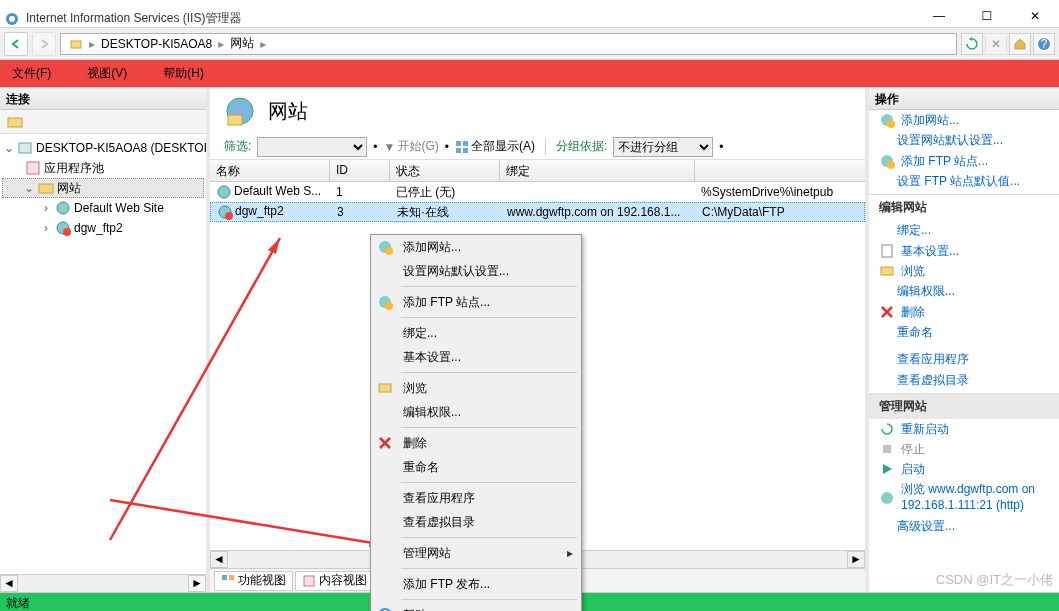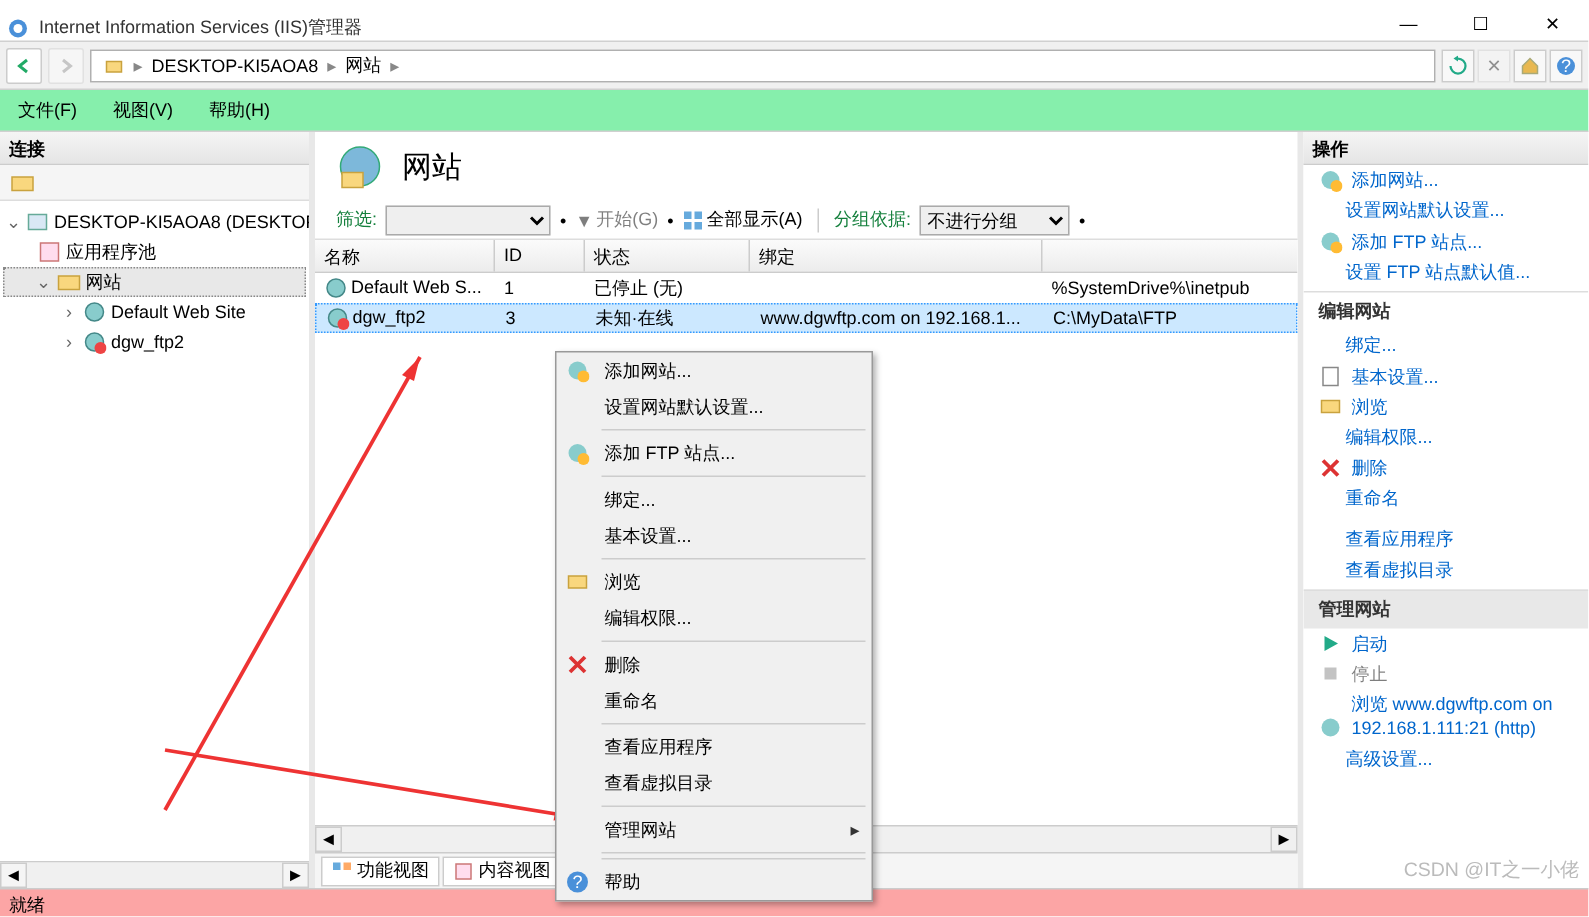--- a/index.html
+++ b/index.html
@@ -12,21 +12,21 @@
     .titlebar .win-btn { width: 40px; height: 22px; text-align: center; line-height: 22px; cursor: pointer; }
     
     .nav-bar { height: 32px; background: #f0f0f0; display: flex; align-items: center; padding: 0 4px; border-bottom: 1px solid #d0d0d0; gap: 4px; }
     .nav-btn { width: 24px; height: 24px; border: 1px solid #ccc; background: #fff; border-radius: 2px; display: flex; align-items: center; justify-content: center; cursor: pointer; }
     .breadcrumb { flex: 1; height: 22px; border: 1px solid #b0b0b0; background: #fff; display: flex; align-items: center; padding: 0 4px; }
     .breadcrumb .bc-item { padding: 0 4px; cursor: pointer; }
     .breadcrumb .bc-sep { color: #888; padding: 0 2px; }
     .nav-right { display: flex; gap: 2px; }
     .nav-right .tool { width: 22px; height: 22px; border: 1px solid #ccc; background: #f8f8f8; display: flex; align-items: center; justify-content: center; cursor: pointer; }
     
-    .menu-bar { height: 28px; background: #86efac; display: flex; align-items: center; padding: 0 8px; gap: 16px; border-bottom: 1px solid #d0d0d0; }
+    .menu-bar { height: 28px; background: #ef4444; display: flex; align-items: center; padding: 0 8px; gap: 28px; border-bottom: 1px solid #d0d0d0; }
     .menu-bar .menu-item { cursor: pointer; padding: 2px 4px; }
     
     .main-area { display: flex; height: 504px; }
     
     .left-panel { width: 210px; border-right: 4px solid #e8e8e8; display: flex; flex-direction: column; }
     .panel-header { height: 22px; background: linear-gradient(#f5f5f5, #e5e5e5); border-bottom: 1px solid #ccc; padding: 3px 6px; font-weight: bold; }
     .panel-toolbar { height: 24px; background: #f5f5f5; border-bottom: 1px solid #ddd; display: flex; align-items: center; padding: 0 4px; gap: 4px; }
     .tree { flex: 1; background: #fff; padding: 4px 2px; overflow: hidden; }
     .tree-node { display: flex; align-items: center; height: 20px; padding: 0 2px; cursor: pointer; white-space: nowrap; }
     .tree-node.selected { background: #e8e8e8; border: 1px dotted #888; }
@@ -62,21 +62,21 @@
     .bottom-tab { height: 20px; padding: 2px 6px; border: 1px solid #ccc; background: #fff; display: flex; align-items: center; gap: 3px; cursor: pointer; }
     
     .right-panel { width: 190px; display: flex; flex-direction: column; }
     .right-list { flex: 1; background: #fff; overflow-y: auto; }
     .right-item { display: flex; align-items: center; padding: 3px 10px; cursor: pointer; gap: 6px; height: 20px; }
     .right-item .ri-icon { width: 16px; height: 16px; display: flex; align-items: center; justify-content: center; flex-shrink: 0; }
     .right-item .link { color: #0066cc; }
     .right-section { padding: 4px 10px; font-weight: bold; color: #333; border-top: 1px solid #ddd; margin-top: 2px; }
     .right-sub { padding: 2px 10px 2px 28px; color: #0066cc; cursor: pointer; }
     
-    .statusbar { height: 19px; background: #fca5a5; border-top: 1px solid #ccc; padding: 2px 6px; }
+    .statusbar { height: 19px; background: #22c55e; border-top: 1px solid #ccc; padding: 2px 6px; }
     
     .context-menu { position: absolute; left: 370px; top: 234px; width: 212px; background: #f0f0f0; border: 1px solid #999; box-shadow: 2px 2px 4px rgba(0,0,0,0.3); z-index: 100; }
     .context-menu .cm-item { display: flex; align-items: center; height: 24px; padding: 0 8px 0 4px; cursor: pointer; gap: 8px; }
     .context-menu .cm-icon { width: 20px; height: 20px; display: flex; align-items: center; justify-content: center; }
     .context-menu .cm-sep { height: 1px; background: #ccc; margin: 3px 4px 3px 30px; }
     .context-menu .cm-arrow { margin-left: auto; color: #333; }
     
     .red-arrow { position: absolute; pointer-events: none; z-index: 50; }
     
     .watermark { position: absolute; right: 6px; bottom: 22px; color: #bbb; font-size: 13px; z-index: 200; }
@@ -346,34 +346,42 @@
           </span>
           <span class="link">删除</span>
         </div>
       <div class="right-sub">重命名</div>
       <div class="right-sub" style="margin-top:6px">查看应用程序</div>
       <div class="right-sub">查看虚拟目录</div>
       <div class="right-section" style="background:#e8e8e8">管理网站</div>
       <div class="right-item">
           <span class="ri-icon">
             <svg width="14" height="14">
+              <path d="M7 2 A5 5 0 1 1 2 7" stroke="#2a8" fill="none" stroke-width="1.5"></path>
+            </svg>
+          </span>
+          <span class="link">重新启动</span>
+        </div>
+      <div class="right-item" style="opacity:.5">
+          <span class="ri-icon">
+            <svg width="14" height="14">
+              <rect x="3" y="3" width="8" height="8" fill="#888"></rect>
+            </svg>
+          </span>
+          <span>停止</span>
+        </div>
+      <div class="right-item">
+          <span class="ri-icon">
+            <svg width="14" height="14">
               <path d="M3 2 L12 7 L3 12 Z" fill="#2a8"></path>
             </svg>
           </span>
           <span class="link">启动</span>
         </div>
-      <div class="right-item" style="opacity:.5">
-          <span class="ri-icon">
-            <svg width="14" height="14">
-              <rect x="3" y="3" width="8" height="8" fill="#888"></rect>
-            </svg>
-          </span>
-          <span>停止</span>
-        </div>
-      <div class="right-item" style="height:auto;align-items:flex-end;padding-top:3px;padding-bottom:3px">
+      <div class="right-item" style="height:auto;align-items:center;padding-top:3px;padding-bottom:3px">
           <span class="ri-icon">
             <svg width="16" height="16">
               <circle cx="8" cy="8" r="6" fill="#8cc"></circle>
             </svg>
           </span>
           <span class="link" style="line-height:1.3">浏览 www.dgwftp.com on 192.168.1.111:21 (http)</span>
         </div>
       <div class="right-sub">高级设置...</div>
     </div>
   </div>
@@ -451,20 +459,24 @@
       <span class="cm-icon"></span>
       <span>查看虚拟目录</span>
     </div>
   <div class="cm-sep"></div>
   <div class="cm-item">
       <span class="cm-icon"></span>
       <span>管理网站</span>
       <span class="cm-arrow">▸</span>
     </div>
   <div class="cm-sep"></div>
+  <div class="cm-item">
+      <span class="cm-icon"></span>
+      <span>添加 FTP 发布...</span>
+    </div>
   <div class="cm-sep"></div>
   <div class="cm-item">
       <span class="cm-icon">
         <svg width="16" height="16">
           <circle cx="8" cy="8" r="7" fill="#4a90d9"></circle>
           <text x="8" y="12" text-anchor="middle" fill="#fff" font-size="11">?</text>
         </svg>
       </span>
       <span>帮助</span>
     </div>

